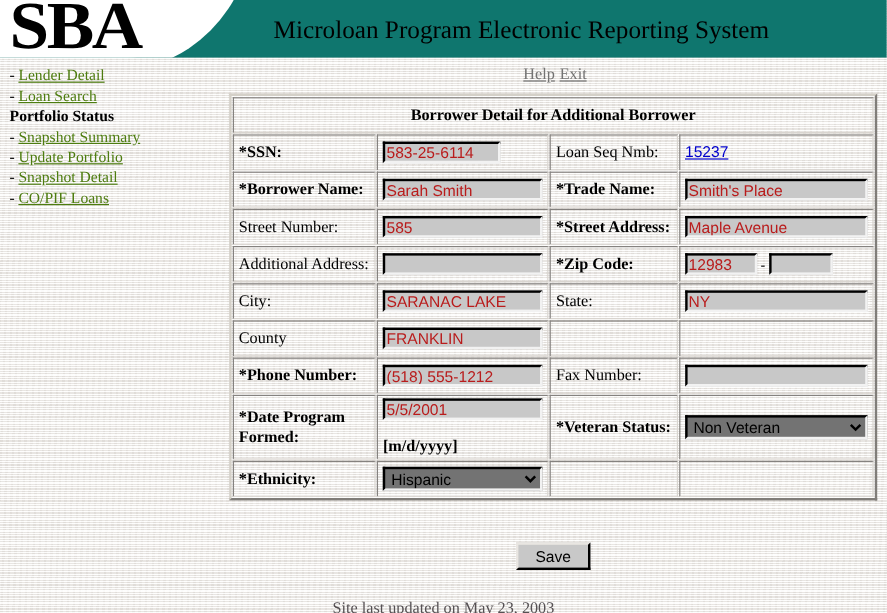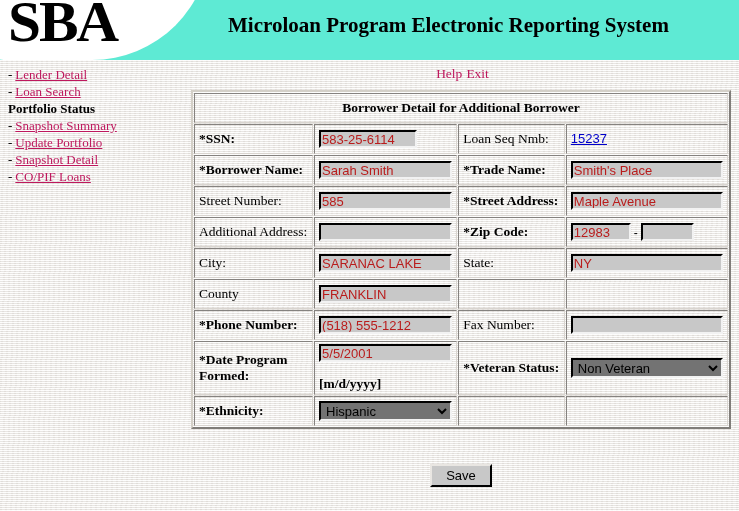--- a/index.html
+++ b/index.html
@@ -19,22 +19,22 @@
       radial-gradient(ellipse 120px 26px at 12% 18%, rgba(255,255,255,0.95), rgba(231,228,224,0.1) 70%),
       radial-gradient(ellipse 160px 30px at 62% 48%, rgba(255,255,255,0.9), rgba(229,226,221,0.1) 70%),
       radial-gradient(ellipse 140px 24px at 30% 82%, rgba(255,255,255,0.9), rgba(230,227,222,0.1) 70%);
     background-color: #eeebe8;
     color: #000;
   }
 
   
   #header-band {
     position: relative;
-    height: 60px;
-    background: #5eead4;
+    height: 48px;
+    background: #0f766e;
     overflow: hidden;
   }
   #logo-swoosh {
     position: absolute;
     left: -40px;
     top: -58px;
     width: 250px;
     height: 118px;
     background: #ffffff;
     border-radius: 0 0 150px 60px;
@@ -60,21 +60,21 @@
     color: #000000;
     font-style: normal;
     transform: scaleX(1.06);
     transform-origin: left top;
   }
   #app-title {
     position: absolute;
     left: 228px;
     top: 12px;
     font-family: "Liberation Serif", serif;
-    font-weight: bold;
+    font-weight: normal;
     font-size: 21px;
     line-height: 26px;
     color: #000;
     white-space: nowrap;
   }
 
   
   #content {
     position: relative;
     height: 455px;
@@ -98,36 +98,37 @@
   .nav-item {
     padding: 1px 0 1px 8px;
     white-space: nowrap;
     font-size: 13px;
   }
   .nav-dash {
     color: #000;
     padding-right: 3px;
   }
   .nav-link {
-    color: #be185d;
+    color: #4d7c0f;
     text-decoration: underline;
     cursor: pointer;
   }
 
   
   #top-links {
     position: absolute;
     left: 190px;
     top: 6px;
     width: 545px;
     text-align: center;
     font-size: 13.5px;
   }
   #top-links a {
-    color: #be185d;
+    color: #737373;
+    text-decoration: underline;
     cursor: pointer;
     text-align: right;
   }
   #top-links .sep { display:inline-block; width:4px; }
 
   
   #form-wrap {
     position: absolute;
     left: 191px;
     top: 30px;

